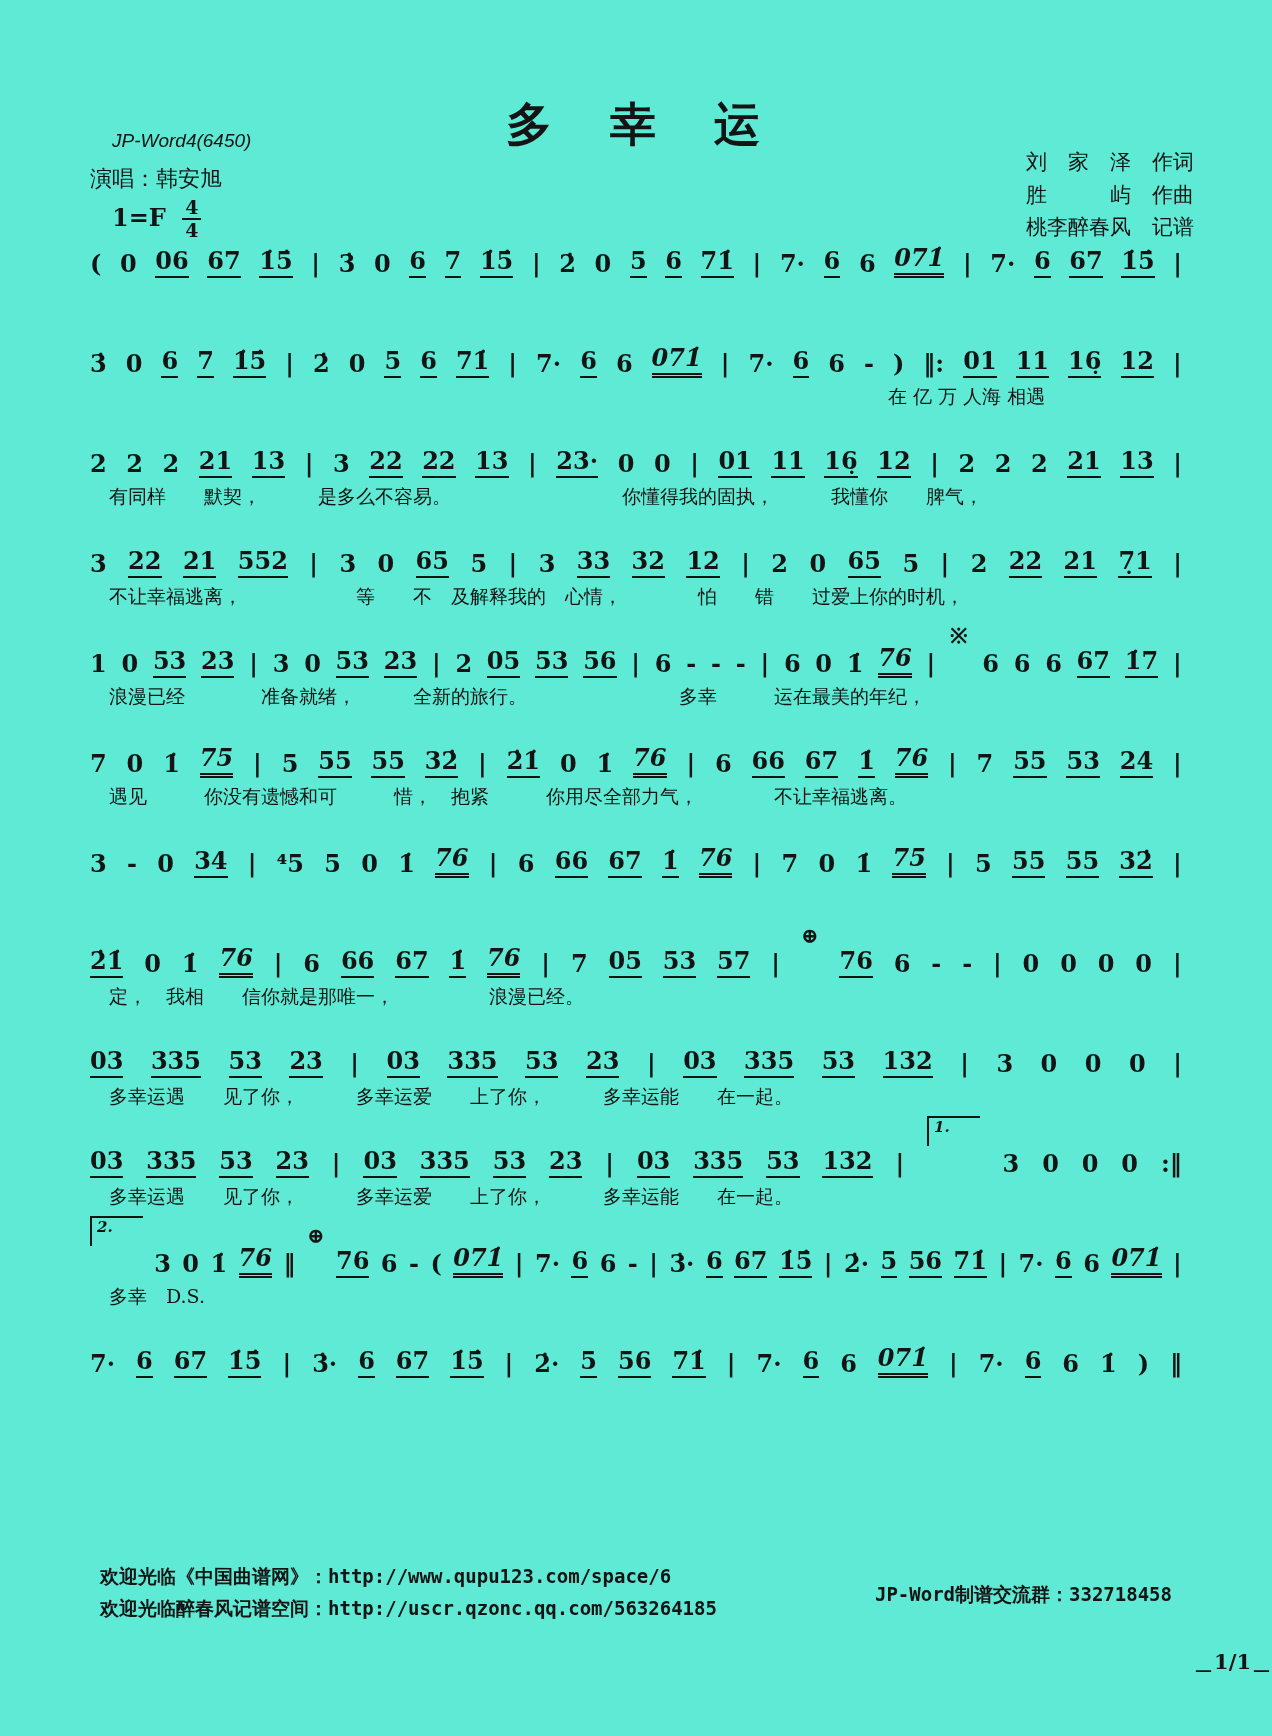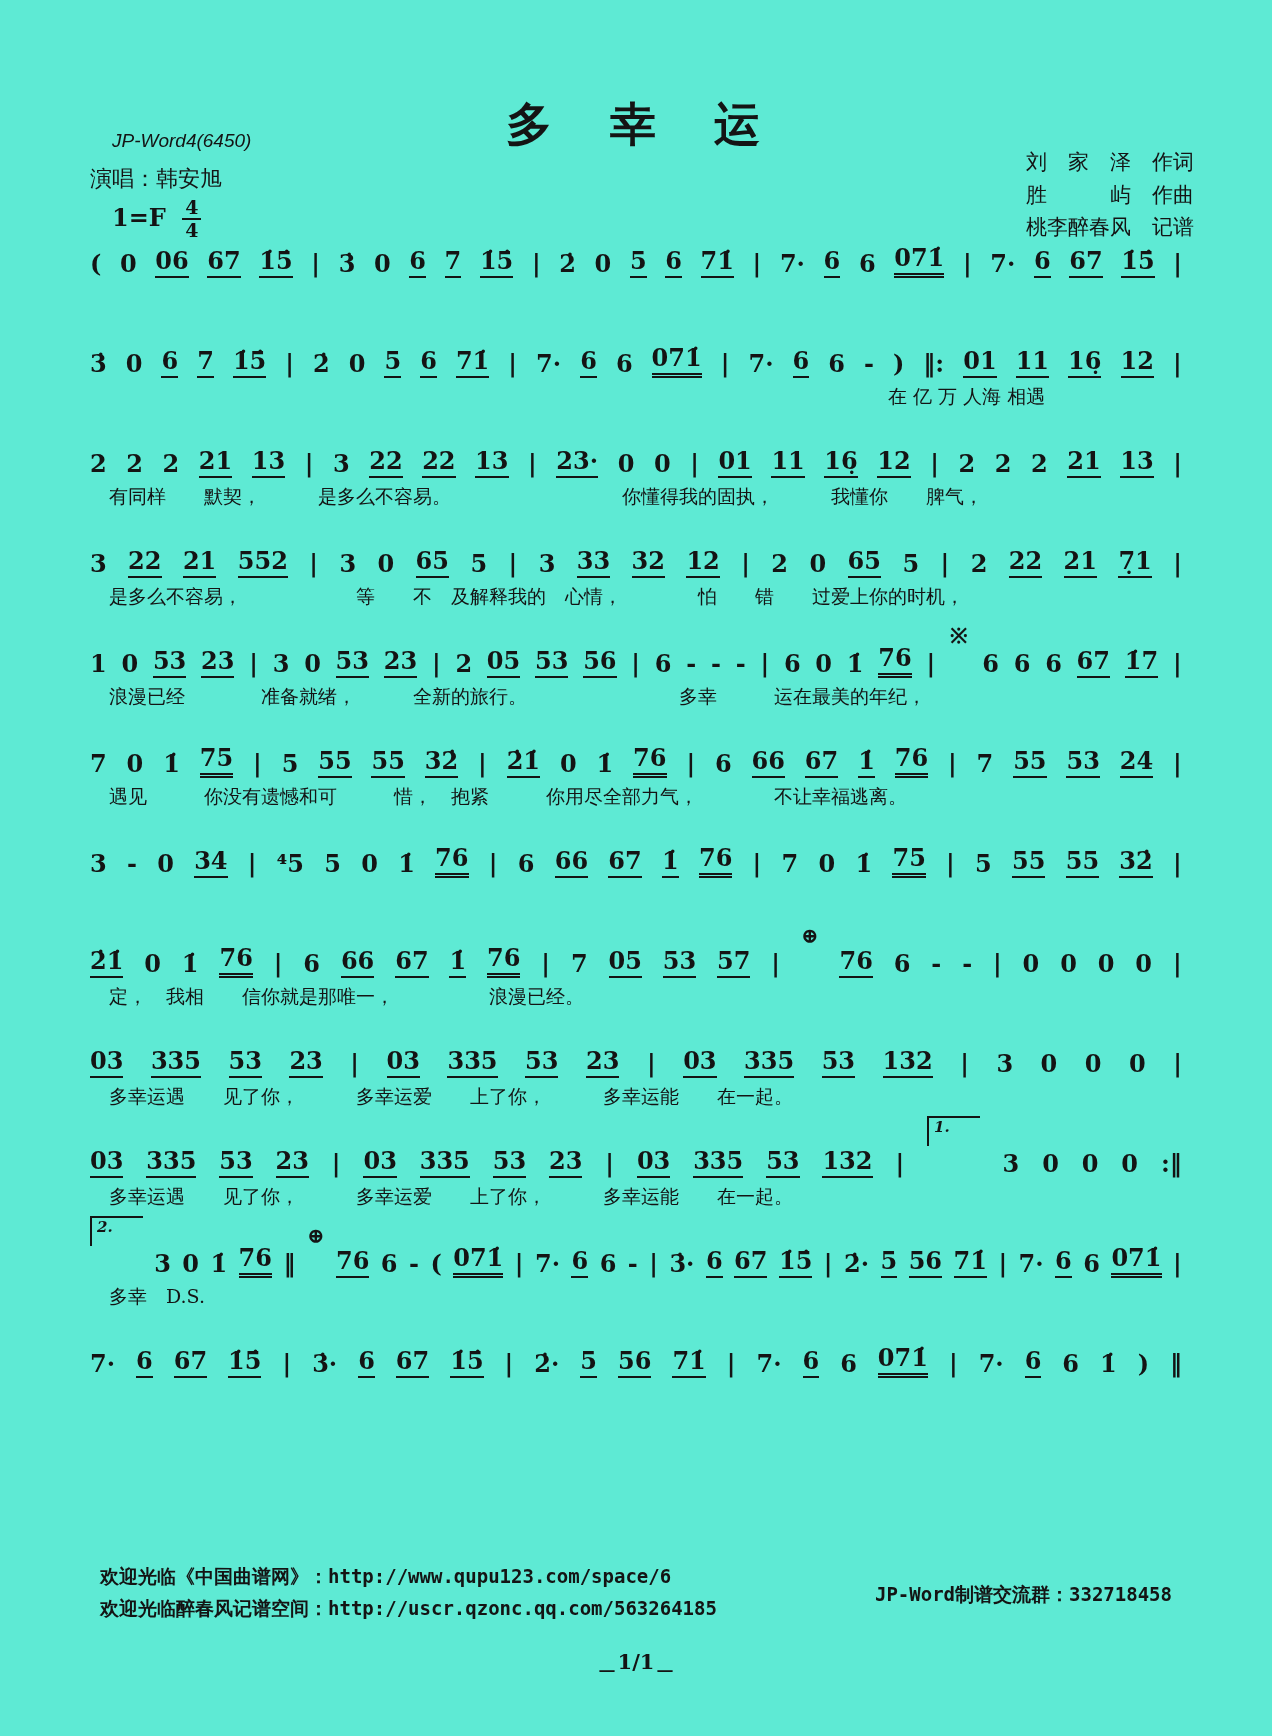--- a/index.html
+++ b/index.html
@@ -17,33 +17,33 @@
       font-size:19px;font-weight:bold;text-align:center;margin-left:8px;}
   .ts .num{border-bottom:2px solid #141414;padding:0 3px 1px;}
   .ts .den{padding-top:1px;}
   .singer{text-align:left;font-size:22px;margin-top:8px;}
   .systems{margin-top:28px;}
   .system{height:100px;}
   .notes{display:flex;justify-content:space-between;align-items:flex-end;
          height:56px;font-size:24px;font-weight:bold;white-space:nowrap;}
   .tk{display:inline-block;line-height:1.15;}
   .u1{border-bottom:2px solid #141414;padding-bottom:1px;}
-  .u2{border-bottom:5px double #141414;padding-bottom:1px;}
+  .u2{border-bottom:5px double #141414;padding-bottom:1px;font-style:italic;}
   .bar{font-weight:bold;}
   .sym{transform:translateY(-30px);font-size:21px;}
   .volta{transform:translateY(-32px);font-size:15px;font-style:italic;
          border-top:2px solid #141414;border-left:2px solid #141414;
          padding:1px 30px 10px 5px;}
   .lyrics{white-space:pre;font-size:19px;height:34px;margin-top:6px;}
   .footer-left{position:absolute;left:100px;top:1560px;font-size:19px;font-weight:bold;
                line-height:1.7;font-family:"DejaVu Sans Mono","DejaVu Sans",sans-serif;
                white-space:pre;}
   .footer-right{position:absolute;right:100px;top:1582px;font-size:19px;font-weight:bold;
                 font-family:"DejaVu Sans Mono","DejaVu Sans",sans-serif;}
-  .pageno{position:absolute;left:0;width:100%;top:1648px;text-align:center;
+  .pageno{position:absolute;left:0;width:100%;top:1648px;text-align:right;
           font-size:21px;font-weight:bold;}
 </style>
 </head>
 <body>
 
 <div class="page">
   <div class="watermark">JP-Word4(6450)</div>
   <h1 class="title">多　幸　运</h1>
   <div class="credits"><span>刘　家　泽　作词</span>
 <span>胜　　　屿　作曲</span>
@@ -176,21 +176,21 @@
           <span class="tk">0</span>
           <span class="tk u1">65</span>
           <span class="tk">5</span>
           <span class="tk bar">|</span>
           <span class="tk">2</span>
           <span class="tk u1">22</span>
           <span class="tk u1">21</span>
           <span class="tk u1">7̣1</span>
           <span class="tk bar">|</span>
         </div>
-        <div class="lyrics">　是多么不容易，　　　　　　等　　不　及解释我的　心情，　　　　怕　　错　　过爱上你的时机，</div>
+        <div class="lyrics">　不让幸福逃离，　　　　　　等　　不　及解释我的　心情，　　　　怕　　错　　过爱上你的时机，</div>
       </div>
       <div class="system">
         <div class="notes">
           <span class="tk">1</span>
           <span class="tk">0</span>
           <span class="tk u1">53</span>
           <span class="tk u1">23</span>
           <span class="tk bar">|</span>
           <span class="tk">3</span>
           <span class="tk">0</span>

